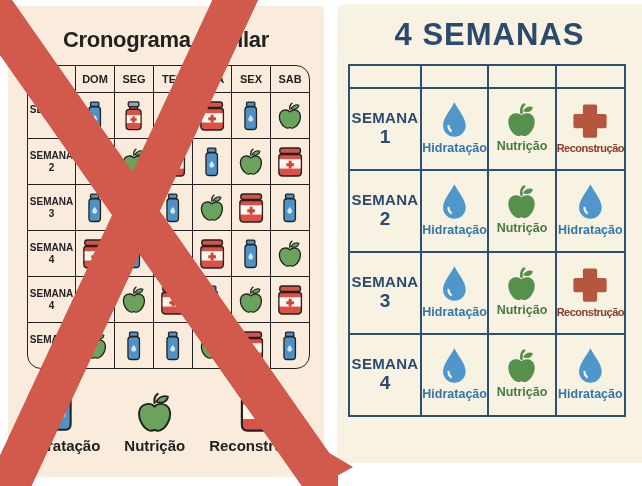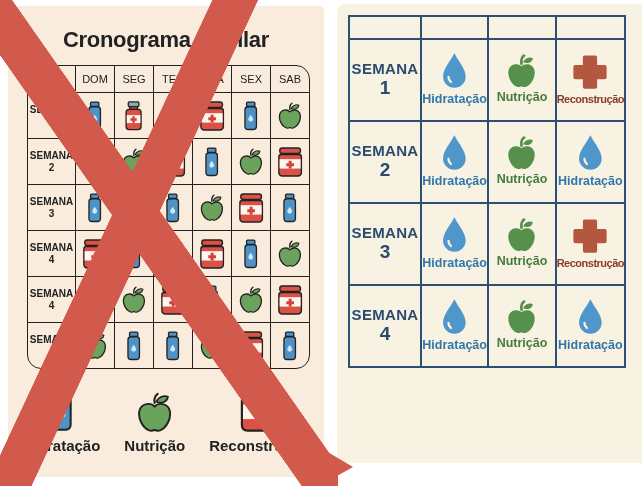--- a/index.html
+++ b/index.html
@@ -18,21 +18,21 @@
 
   
   .cal{margin:12px 0 0 19px;width:281px;display:grid;
        grid-template-columns:47px repeat(6,1fr);
        grid-template-rows:26px repeat(6,46px);
        border:1.6px solid #222;border-radius:14px;overflow:hidden;background:#f9ecdd;}
   .cal-cell{border-left:1.5px solid #222;border-top:1.5px solid #222;
             display:flex;align-items:center;justify-content:center;}
   .cal-cell.first-col{border-left:none;}
   .cal-cell.first-row{border-top:none;}
-  .cal-head{font-size:11px;font-weight:normal;color:#222;}
+  .cal-head{font-size:11px;font-weight:bold;color:#222;}
   .cal-label{flex-direction:column;font-size:10px;font-weight:bold;color:#222;line-height:1.15;}
 
   
   .legend{display:flex;justify-content:center;align-items:flex-end;gap:24px;margin-top:17px;}
   .legend-item{display:flex;flex-direction:column;align-items:center;justify-content:flex-end;gap:5px;}
   .legend-label{font-size:15px;font-weight:bold;color:#222;white-space:nowrap;}
 
   
   .wk{margin:11px 0 0 11px;width:274px;display:grid;
       grid-template-columns:70px repeat(3,1fr);
@@ -469,20 +469,21 @@
     <rect x="2.8" y="13" width="22.4" height="10" fill="#fdf6ee"></rect>
     <path d="M12.4 14.7 h3.2 v2.5 h2.5 v3.2 h-2.5 v2.5 h-3.2 v-2.5 h-2.5 v-3.2 h2.5 z" fill="#d24238"></path>
             </svg>
           </span>
           <span class="legend-label">Reconstrução</span>
         </div>
       </div>
   </section>
 
   <section class="card card-right">
+    <h1 class="right-title">4 SEMANAS</h1>
     <div class="wk">
         <div class="wk-cell first-row first-col"></div>
         <div class="wk-cell first-row"></div>
         <div class="wk-cell first-row"></div>
         <div class="wk-cell first-row"></div>
         <div class="wk-cell wk-label first-col">
           <span class="l1">SEMANA</span>
           <span class="l2">1</span>
         </div>
         <div class="wk-cell wk-item">

